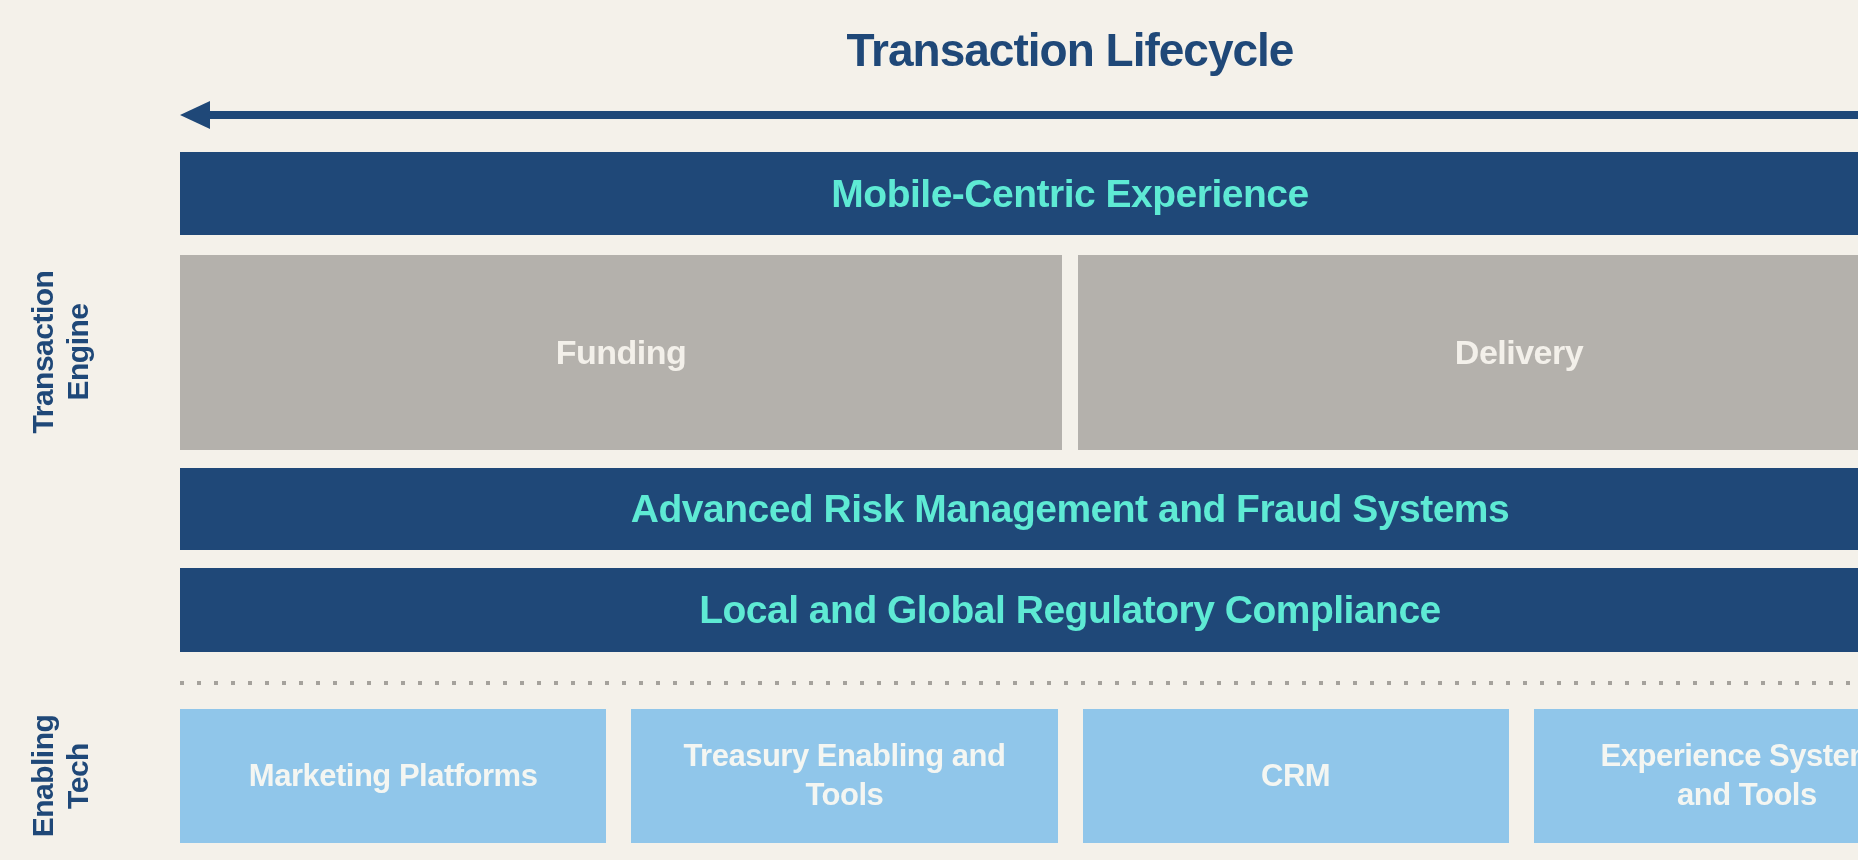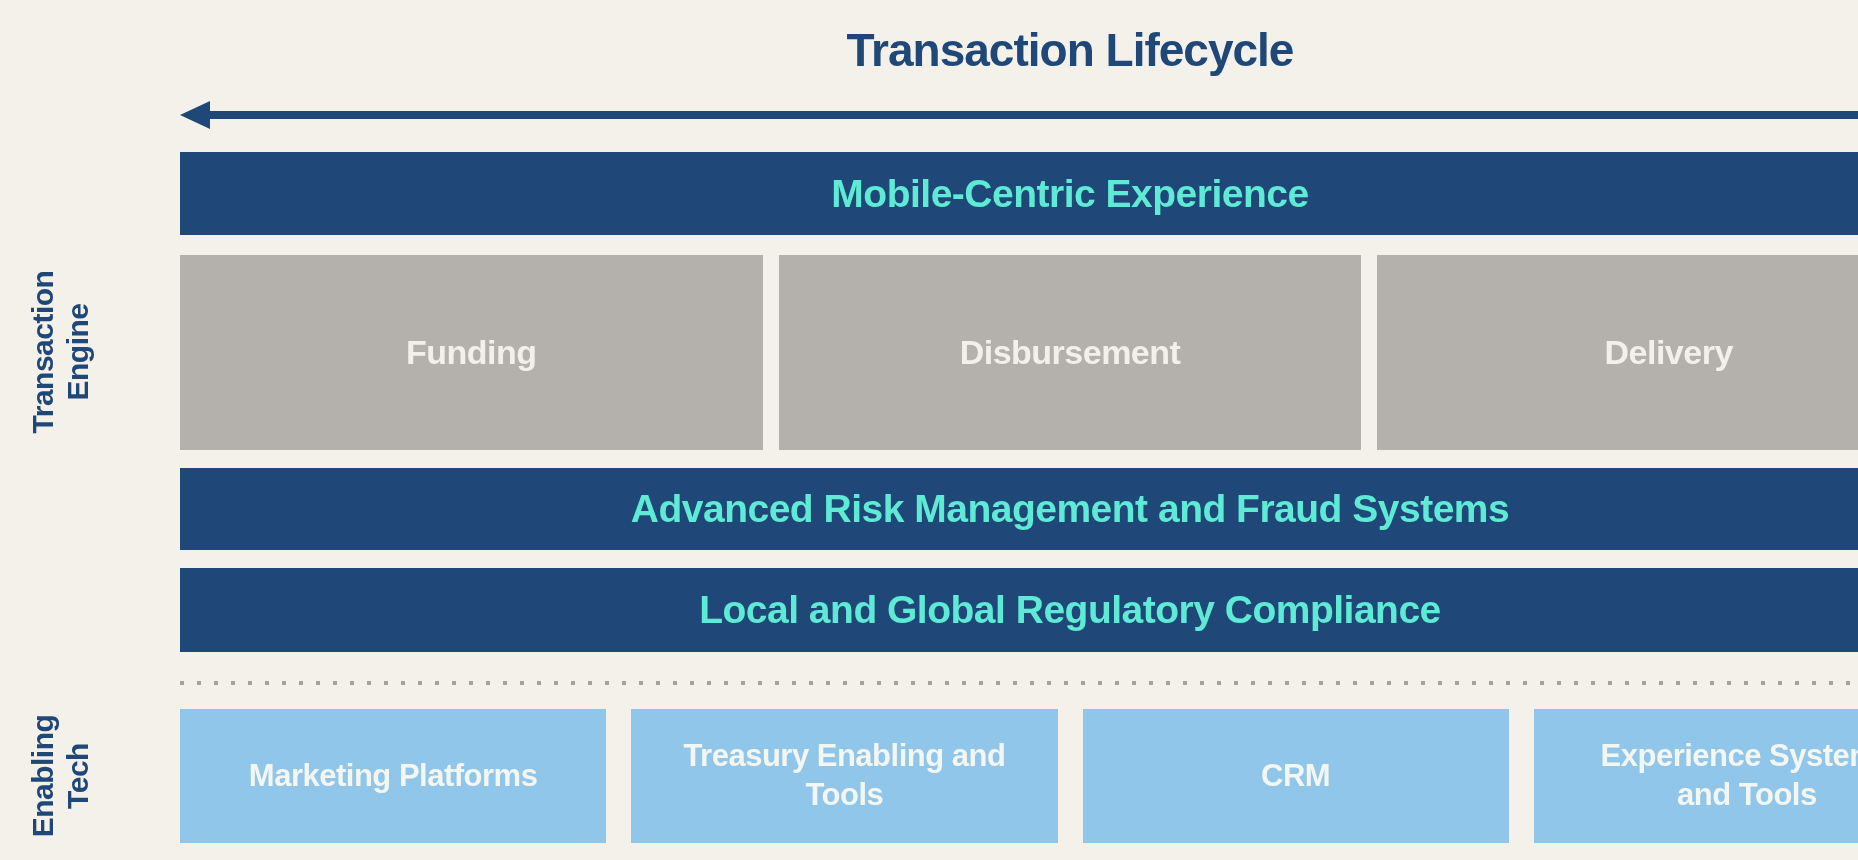--- a/index.html
+++ b/index.html
@@ -156,21 +156,20 @@
     <div class="arrow">
       <div class="head-left"></div>
       <div class="shaft"></div>
       <div class="head-right"></div>
     </div>
 
     <div class="navy-bar bar-mobile">Mobile-Centric Experience</div>
 
     <div class="stage-row">
       <div class="stage-box">Funding</div>
-      <div class="stage-box">Disbursement</div>
       <div class="stage-box">Delivery</div>
     </div>
 
     <div class="navy-bar bar-risk">Advanced Risk Management and Fraud Systems</div>
 
     <div class="navy-bar bar-compliance">Local and Global Regulatory Compliance</div>
 
     <div class="dotted-divider"></div>
 
     <div class="tech-row">

